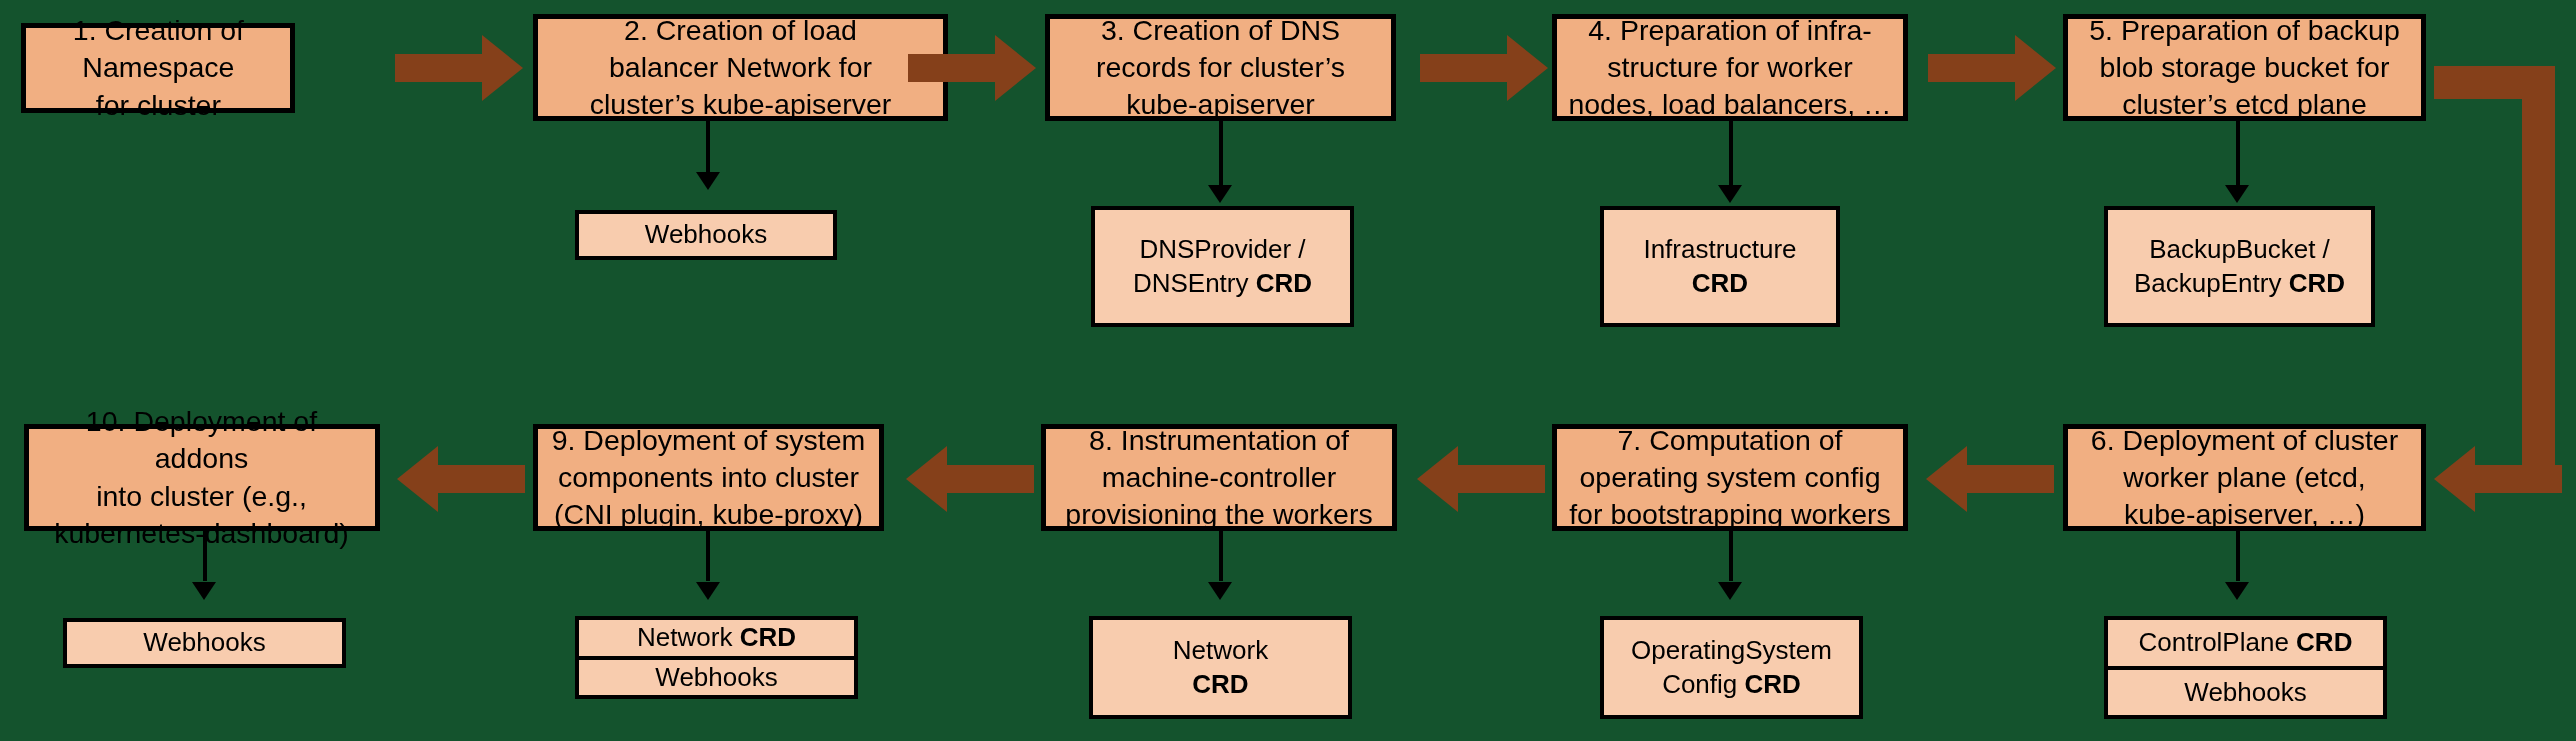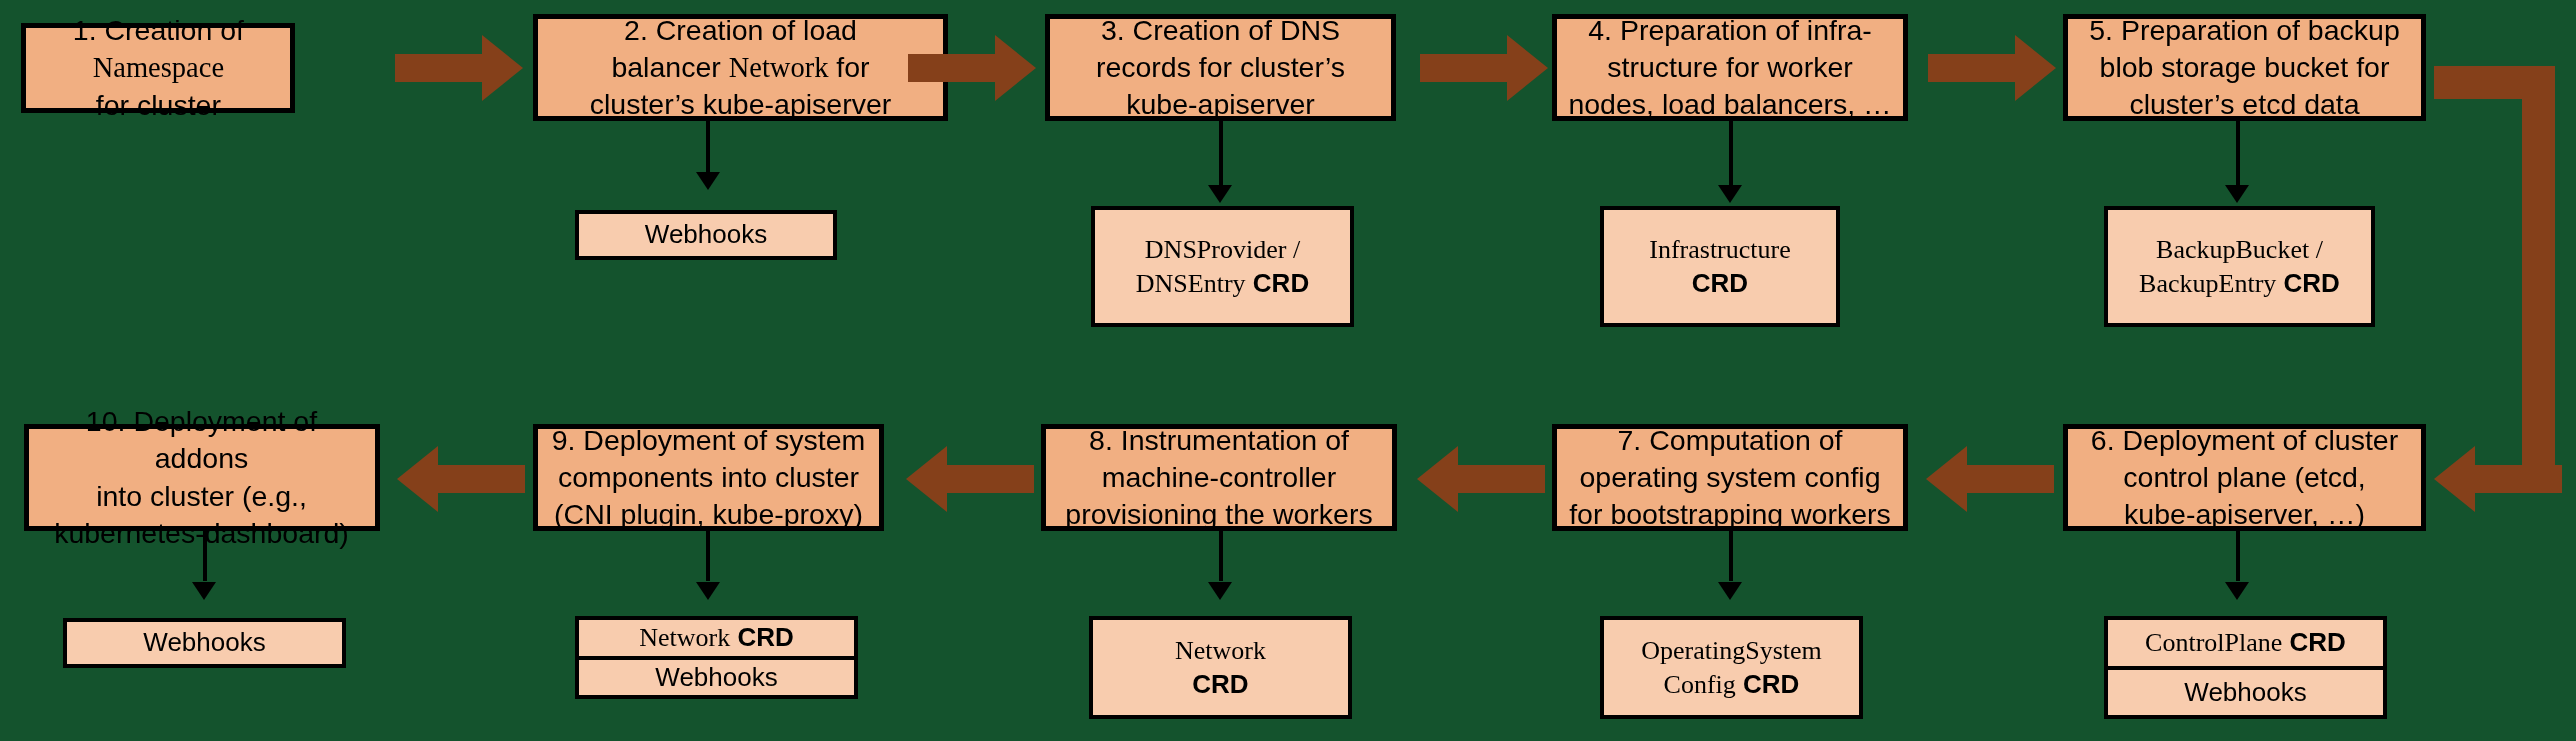--- a/index.html
+++ b/index.html
@@ -49,21 +49,21 @@
     display: flex;
     align-items: center;
     justify-content: center;
     text-align: center;
     font-size: 26px;
     line-height: 1.28;
     padding: 1.4px 5.7px;
   }
   .artifact-row + .artifact-row { border-top: 4.3px solid #000000; }
 
-  .mono { font-family: Liberation Serif, serif; }
+  .mono { font-family: Liberation Sans, sans-serif; }
   .bold { font-weight: bold; margin-top: 28px; }
 
   
   .conn {
     position: absolute;
     width: 3.6px;
     background: #000000;
   }
   .conn-head {
     position: absolute;
@@ -132,21 +132,21 @@
       <span>4. Preparation of infra-</span><br>
       <span>structure for worker</span><br>
       <span>nodes, load balancers, …</span>
     </span>
   </div>
 
   <div class="step-box" style="left:2063px; top:14.2px; width:363px; height:107px;">
     <span class="txt">
       <span>5. Preparation of backup</span><br>
       <span>blob storage bucket for</span><br>
-      <span>cluster’s etcd data</span>
+      <span>cluster’s etcd plane</span>
     </span>
   </div>
 
   <div class="step-box" style="left:23.5px; top:424px; width:356px; height:107px;">
     <span class="txt">
       <span>10. Deployment of addons</span><br>
       <span>into cluster (e.g.,</span><br>
       <span>kubernetes-dashboard)</span>
     </span>
   </div>
@@ -171,21 +171,21 @@
     <span class="txt">
       <span>7. Computation of</span><br>
       <span>operating system config</span><br>
       <span>for bootstrapping workers</span>
     </span>
   </div>
 
   <div class="step-box" style="left:2063px; top:424px; width:363px; height:107px;">
     <span class="txt">
       <span>6. Deployment of cluster</span><br>
-      <span>control plane (etcd,</span><br>
+      <span>worker plane (etcd,</span><br>
       <span>kube-apiserver, …)</span>
     </span>
   </div>
 
   <div class="conn" style="left:706px; top:121px; height:51px;"></div>
   <div class="conn-head" style="left:696px; top:172px;"></div>
 
   <div class="conn" style="left:1219px; top:121px; height:64px;"></div>
   <div class="conn-head" style="left:1208px; top:185px;"></div>
 

